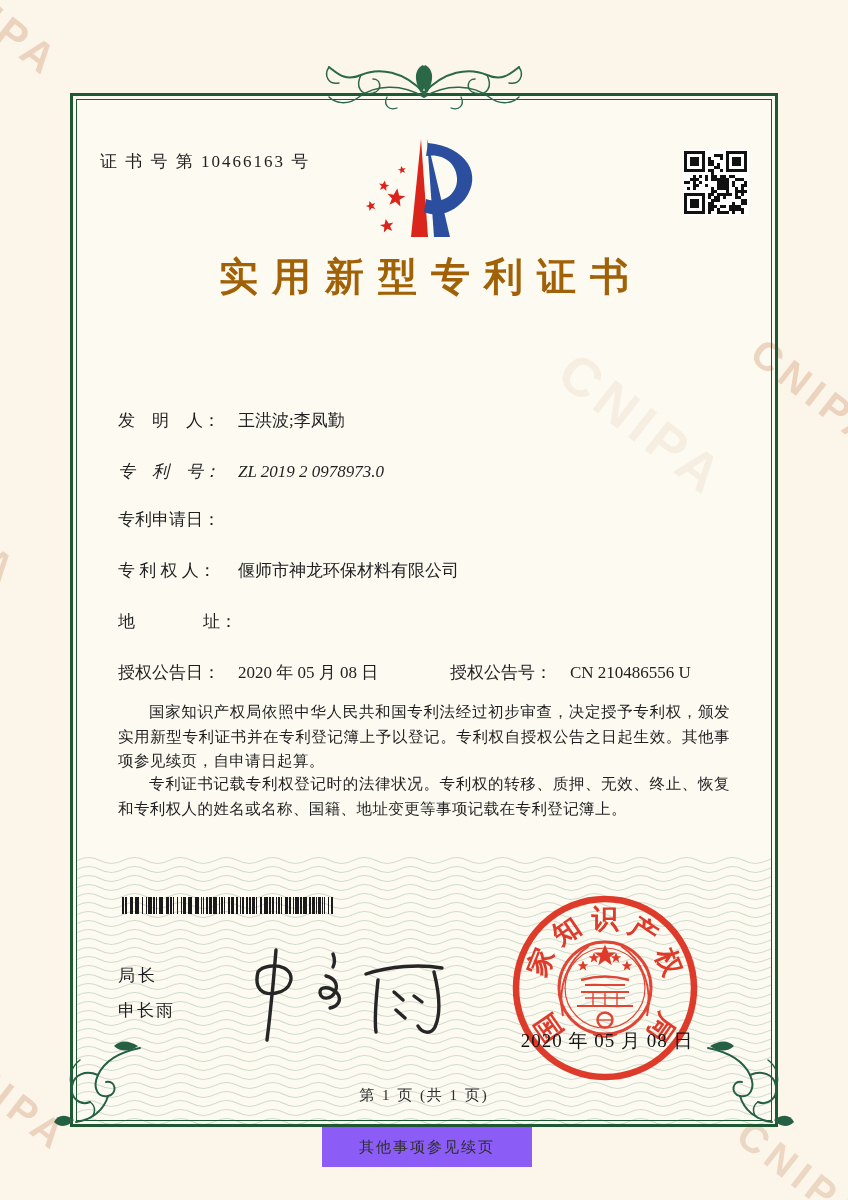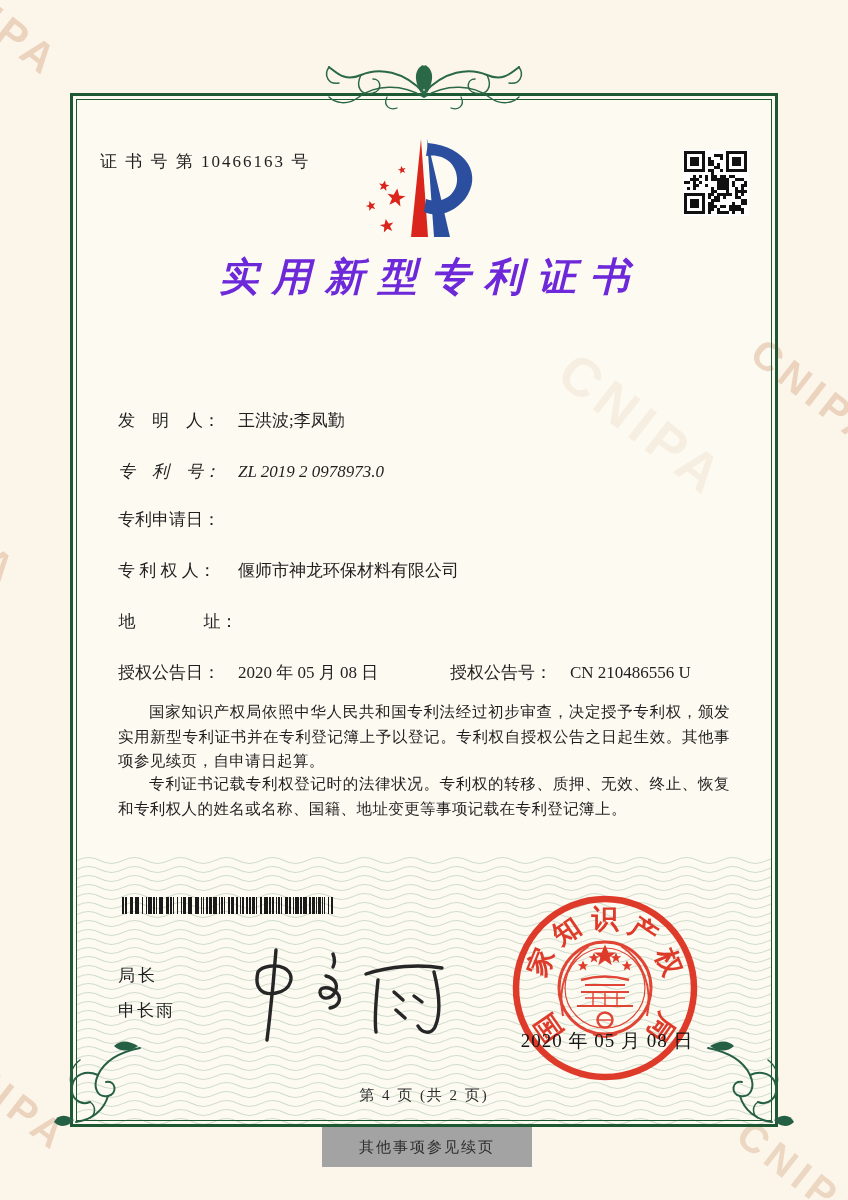--- a/index.html
+++ b/index.html
@@ -48,22 +48,21 @@
   .content { position:absolute; z-index:5; }
 
   .cert-no {
     left:100px; top:150px; font-size:17px; letter-spacing:2px;
   }
   .logo { left:355px; top:133px; }
   .qr { left:683px; top:150px; width:66px; height:66px; background:#fff; padding:1px; }
   .title {
     left:0; top:250px; width:848px; text-align:center;
     font-size:39px; font-weight:bold; letter-spacing:14px; text-indent:14px;
-    color:#6d28d9;
-    font-style:italic;
+    color:#a16207;
   }
   .field-row {
     left:118px; width:640px; display:flex; font-size:17px; line-height:23px;
     white-space:pre; align-items:baseline;
   }
   .field-label { flex:0 0 120px; }
   .field-value { flex:1; white-space:pre-wrap; }
   .grant-date-value { flex:0 0 212px; }
   .legal {
     left:118px; width:612px; font-size:15.5px; line-height:24.5px;
@@ -81,21 +80,21 @@
   .seal-date {
     left:497px; top:1028px; width:220px; text-align:center;
     font-size:19px; letter-spacing:1px; color:#141414;
   }
   .page-number {
     left:0; top:1086px; width:848px; text-align:center;
     font-size:15px; letter-spacing:2px; color:#2e2e2e;
   }
   .note-box {
     left:322px; top:1127px; width:210px; height:40px;
-    background:#a3a3a3; text-align:center; line-height:40px;
+    background:#8b5cf6; text-align:center; line-height:40px;
     font-size:15px; letter-spacing:2px; color:#2e2e2e;
   }
   svg { display:block; }
 </style>
 </head>
 <body>
 
 <div id="page">
 
   <div class="wm" style="left:-55px;top:-48px;font-size:42px;">CNIPA</div>
@@ -336,21 +335,21 @@
   </div>
   <div class="content field-row" style="top:460px;font-style:italic;">
     <span class="field-label">专　利　号：</span><span class="field-value">ZL 2019 2 0978973.0</span>
   </div>
   <div class="content field-row" style="top:508px;">
     <span class="field-label">专利申请日：</span>
   </div>
   <div class="content field-row" style="top:559px;">
     <span class="field-label">专 利 权 人：</span><span class="field-value">偃师市神龙环保材料有限公司</span>
   </div>
-  <div class="content field-row" style="top:610px;text-align:center;">
+  <div class="content field-row" style="top:610px;">
     <span class="field-label">地　　　　址：</span>
   </div>
   <div class="content field-row" style="top:661px;">
     <span class="field-label">授权公告日：</span><span class="field-value grant-date-value">2020 年 05 月 08 日</span><span class="field-label">授权公告号：</span><span class="field-value">CN 210486556 U</span>
   </div>
 
   <div class="content legal" style="top:700px;">国家知识产权局依照中华人民共和国专利法经过初步审查，决定授予专利权，颁发实用新型专利证书并在专利登记簿上予以登记。专利权自授权公告之日起生效。其他事项参见续页，自申请日起算。</div>
   <div class="content legal" style="top:772px;">专利证书记载专利权登记时的法律状况。专利权的转移、质押、无效、终止、恢复和专利权人的姓名或名称、国籍、地址变更等事项记载在专利登记簿上。</div>
 
   <div class="barcode" id="barcode-box">
@@ -466,16 +465,16 @@
           <path transform="translate(78,78) scale(0.55)" d="M0,-10 L2.94,-3.09 L9.51,-3.09 L4.05,1.18 L5.88,8.09 L0,4 L-5.88,8.09 L-4.05,1.18 L-9.51,-3.09 L-2.94,-3.09 Z"></path>
           <path transform="translate(89,70) scale(0.55)" d="M0,-10 L2.94,-3.09 L9.51,-3.09 L4.05,1.18 L5.88,8.09 L0,4 L-5.88,8.09 L-4.05,1.18 L-9.51,-3.09 L-2.94,-3.09 Z"></path>
           <path transform="translate(111,70) scale(0.55)" d="M0,-10 L2.94,-3.09 L9.51,-3.09 L4.05,1.18 L5.88,8.09 L0,4 L-5.88,8.09 L-4.05,1.18 L-9.51,-3.09 L-2.94,-3.09 Z"></path>
           <path transform="translate(122,78) scale(0.55)" d="M0,-10 L2.94,-3.09 L9.51,-3.09 L4.05,1.18 L5.88,8.09 L0,4 L-5.88,8.09 L-4.05,1.18 L-9.51,-3.09 L-2.94,-3.09 Z"></path>
         </g>
       </g>
     </svg>
   </div>
   <div class="content seal-date">2020 年 05 月 08 日</div>
 
-  <div class="content page-number">第 4 页 (共 2 页)</div>
+  <div class="content page-number">第 1 页 (共 1 页)</div>
   <div class="content note-box">其他事项参见续页</div>
 
 </div>
 
 </body></html>

